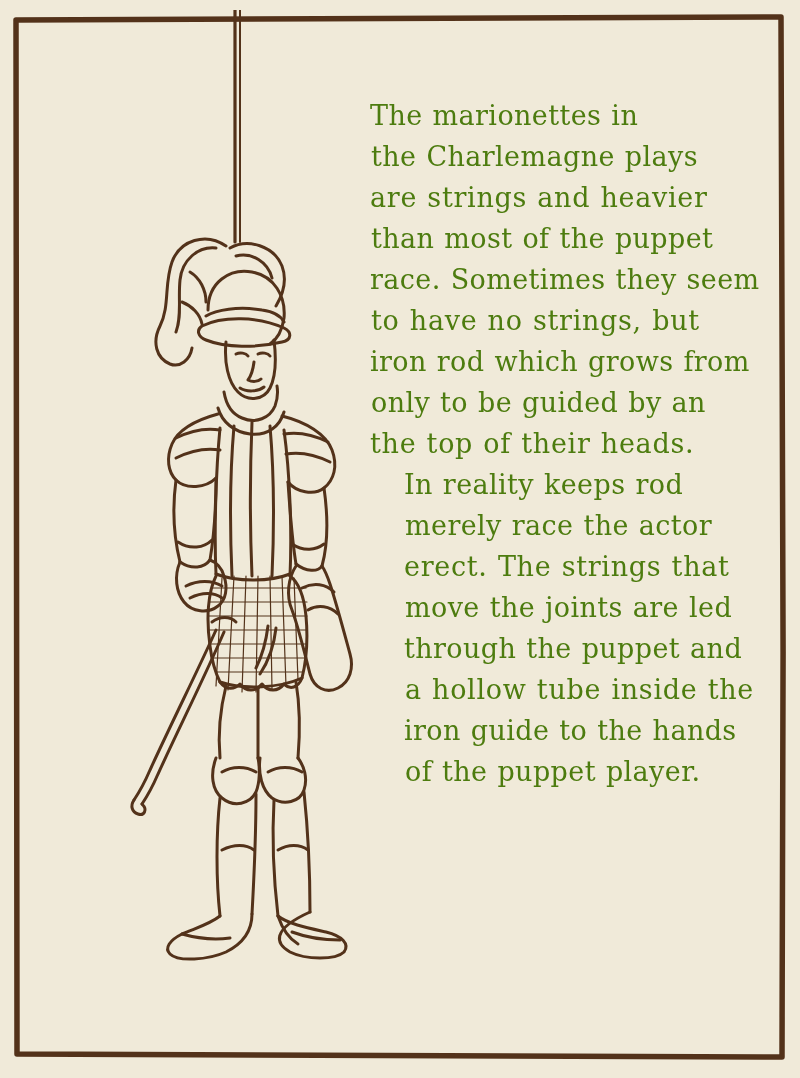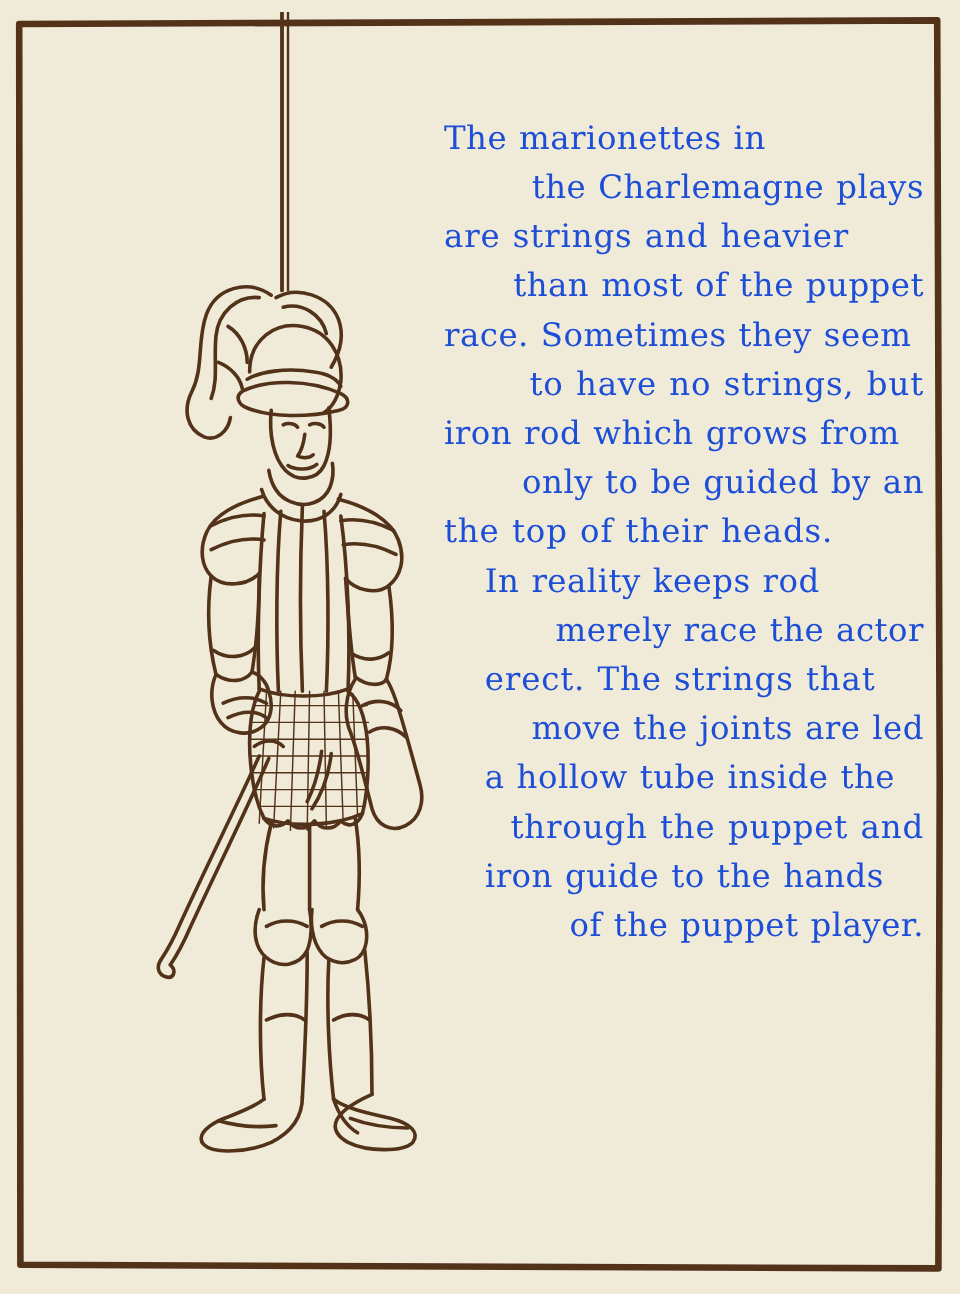--- a/index.html
+++ b/index.html
@@ -49,39 +49,39 @@
   }
 
   .text-column {
     position: absolute;
     left: 370px;
     top: 95px;
     width: 400px;
   }
 
   .para {
-    color: #1d4ed8;
+    color: #4d7c0f;
     font-family: "DejaVu Serif", serif;
     font-size: 27px;
     line-height: 41px;
     letter-spacing: 0.4px;
     word-spacing: 1px;
     margin: 0;
   }
   .para + .para {
     text-indent: 34px;
   }
 
   .para .ln {
     display: block;
     white-space: nowrap;
   }
 
   
-  .para .ln:nth-child(2n) { margin-left: 1px; text-align: right; }
+  .para .ln:nth-child(2n) { margin-left: 1px; }
   .para .ln:nth-child(3n) { letter-spacing: 0.7px; }
 </style>
 </head>
 <body>
 
 <div class="page">
 
   <svg class="border-frame" viewBox="0 0 774 1048" preserveAspectRatio="none">
     <path d="M4,6 C2,280 3,560 5,1040 L 770,1043 C 772,700 771,330 769,3 Z" fill="none" stroke="#53321a" stroke-width="5.5" stroke-linejoin="round"></path>
   </svg>
@@ -226,21 +226,21 @@
         <span class="ln">iron rod which grows from</span>
         <span class="ln">only to be guided by an</span>
         <span class="ln">the top of their heads.</span>
       </p>
 
       <p class="para">
         <span class="ln">In reality keeps rod</span>
         <span class="ln">merely race the actor</span>
         <span class="ln">erect. The strings that</span>
         <span class="ln">move the joints are led</span>
+        <span class="ln">through the puppet and</span>
         <span class="ln">a hollow tube inside the</span>
-        <span class="ln">through the puppet and</span>
         <span class="ln">iron guide to the hands</span>
         <span class="ln">of the puppet player.</span>
       </p>
 
     </div>
   </div>
 </div>
 
 </body></html>

